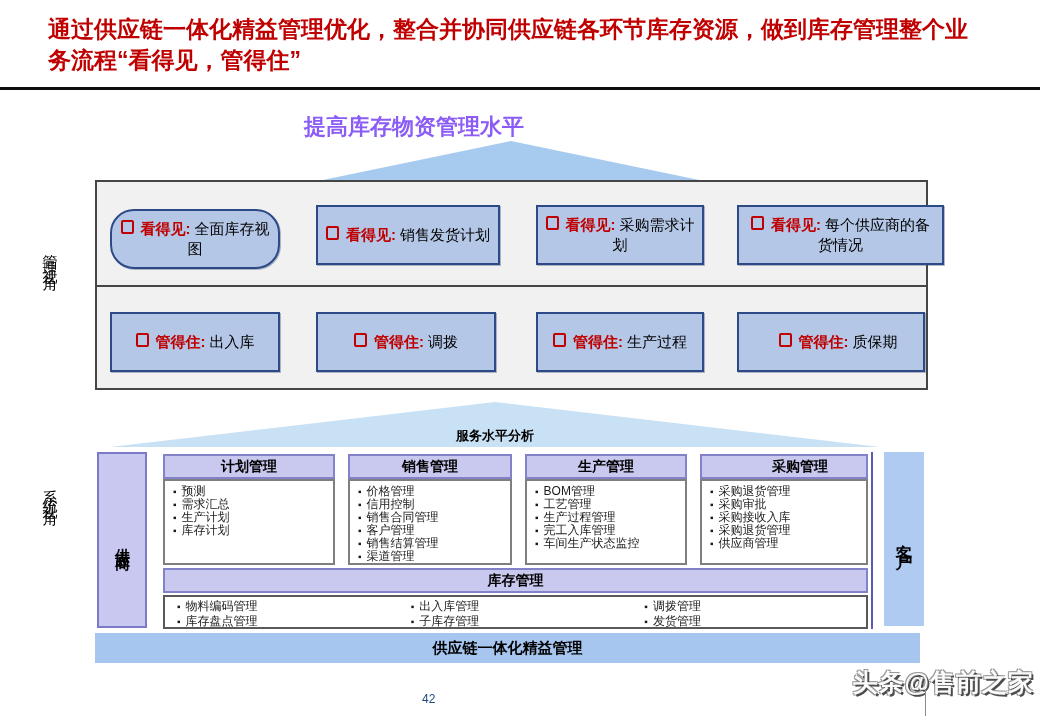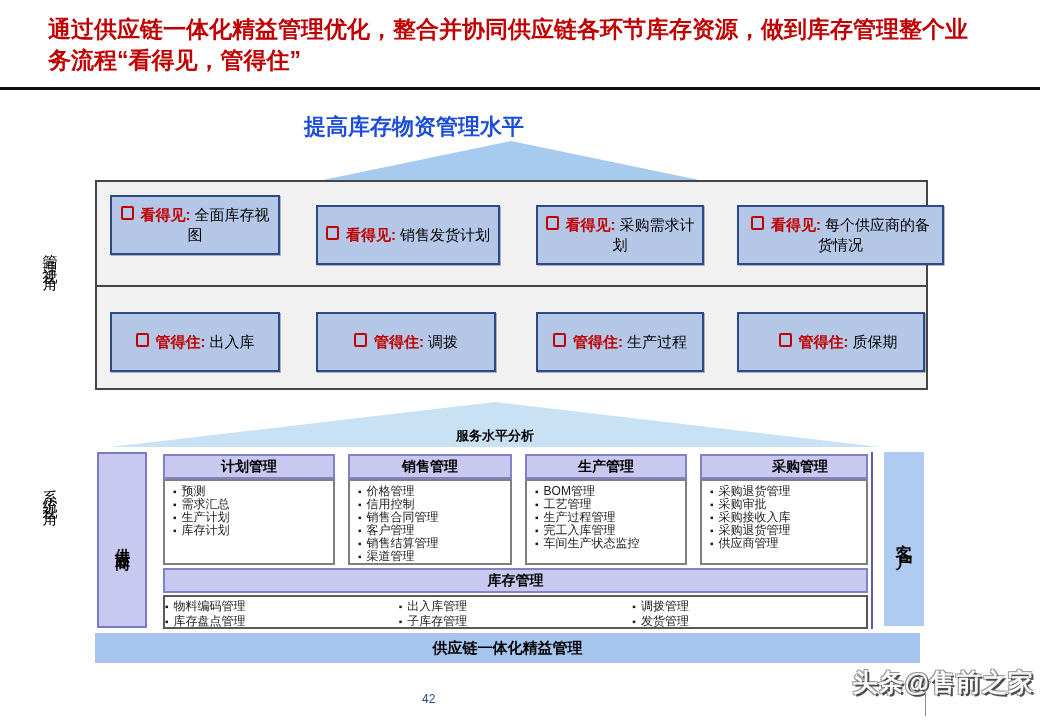--- a/index.html
+++ b/index.html
@@ -3,21 +3,21 @@
 <meta charset="utf-8">
 <style>
   html,body{margin:0;padding:0;background:#ffffff;}
   body{font-family:"Liberation Sans","DejaVu Sans",sans-serif;}
   .slide{position:relative;width:1040px;height:720px;background:#ffffff;overflow:hidden;}
 
   .title{position:absolute;left:48px;top:14px;width:932px;font-size:23px;line-height:31px;
          font-weight:bold;color:#c00000;}
   .rule{position:absolute;left:0;top:87px;width:1040px;height:3px;background:#0d0d0d;}
   .heading{position:absolute;left:0;top:112px;width:828px;text-align:center;
-           font-size:22px;font-weight:bold;color:#1d4ed8;}
+           font-size:22px;font-weight:bold;color:#8b5cf6;}
 
   .tri{position:absolute;}
   .tri1{left:318px;top:141px;width:386px;height:40px;background:#a6cbee;
         clip-path:polygon(50% 0,100% 100%,0 100%);}
   .tri2{left:110px;top:402px;width:770px;height:45px;background:#c9e1f4;
         clip-path:polygon(50% 0,100% 100%,0 100%);}
   .tri2-label{position:absolute;left:110px;top:427px;width:770px;text-align:center;
               font-size:13px;font-weight:bold;color:#000;}
 
   .side-label{position:absolute;left:40px;writing-mode:vertical-rl;text-orientation:upright;
@@ -57,21 +57,21 @@
   .supplier span{font-size:15px;}
   .customer{left:884px;top:452px;width:40px;height:174px;background:#b0cbf2;}
   .customer span{font-size:17px;letter-spacing:8px;}
   .vline{position:absolute;left:871px;top:452px;width:2px;height:177px;background:#5a5ab4;}
 
   .inv-header{position:absolute;left:163px;top:568px;width:705px;height:25px;
               background:#c9c9f0;border:2px solid #8282c8;box-sizing:border-box;
               text-align:center;font-size:14px;font-weight:bold;line-height:21px;}
   .inv-box{position:absolute;left:163px;top:595px;width:705px;height:34px;background:#fff;
            border:2px solid #595959;box-sizing:border-box;display:flex;}
-  .inv-col{flex:1;padding:2px 0 0 0;}
+  .inv-col{flex:1;padding:2px 0 0 12px;}
   .inv-col li{line-height:14px;}
 
   .bottom-bar{position:absolute;left:95px;top:633px;width:825px;height:30px;
               background:#a6c6f0;text-align:center;line-height:30px;
               font-size:15px;font-weight:bold;color:#000;}
 
   .page-num{position:absolute;left:422px;top:692px;font-size:12px;color:#1f497d;}
   .watermark{position:absolute;right:6px;top:666px;font-size:25px;font-weight:bold;
              color:#fbfbfb;letter-spacing:1px;
              text-shadow:2px 2px 0 #4d4d4d,-1px -1px 0 #9a9a9a,1px -1px 0 #9a9a9a,-1px 1px 0 #9a9a9a;}
@@ -87,21 +87,21 @@
 
   <div class="heading">提高库存物资管理水平</div>
   <div class="tri tri1"></div>
 
   <div class="side-label mv-label">管理视角</div>
   <div class="side-label sv-label">系统视角</div>
 
   <div class="gray-box gb1"></div>
   <div class="gray-box gb2"></div>
 
-  <div class="bbox" style="left:110px;top:195px;width:170px;">
+  <div class="bbox" style="left:110px;top:209px;width:170px;border-radius:24px;">
     <div class="bbox-inner"><span class="chk"></span><span class="tag">看得见:</span><span class="btext">全面库存视图</span></div>
   </div>
   <div class="bbox" style="left:316px;top:205px;width:184px;align-items:center;">
     <div class="bbox-inner"><span class="chk"></span><span class="tag">看得见:</span><span class="btext">销售发货计划</span></div>
   </div>
   <div class="bbox" style="left:536px;top:205px;width:168px;">
     <div class="bbox-inner"><span class="chk"></span><span class="tag">看得见:</span><span class="btext">采购需求计划</span></div>
   </div>
   <div class="bbox" style="left:737px;top:205px;width:207px;">
     <div class="bbox-inner"><span class="chk"></span><span class="tag">看得见:</span><span class="btext">每个供应商的备货情况</span></div>

